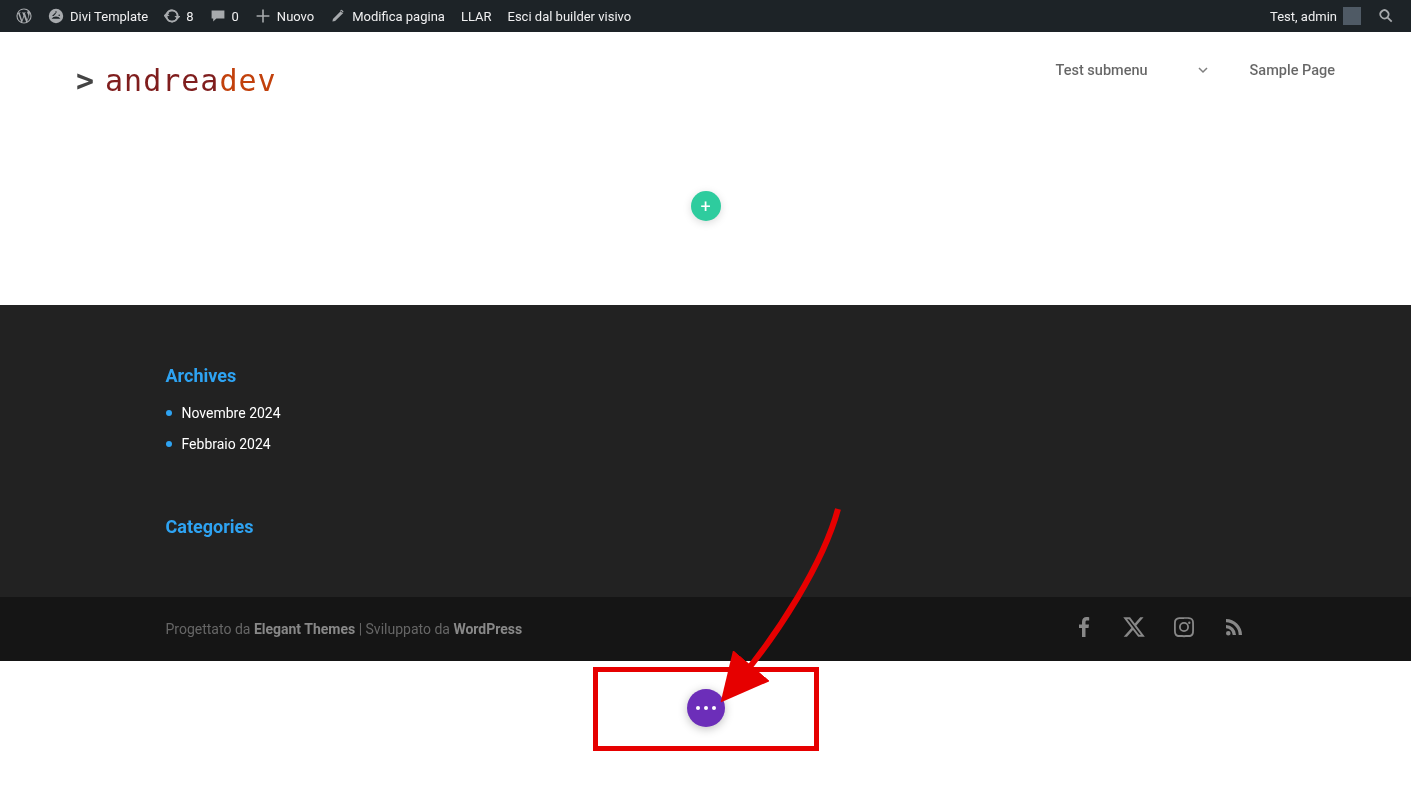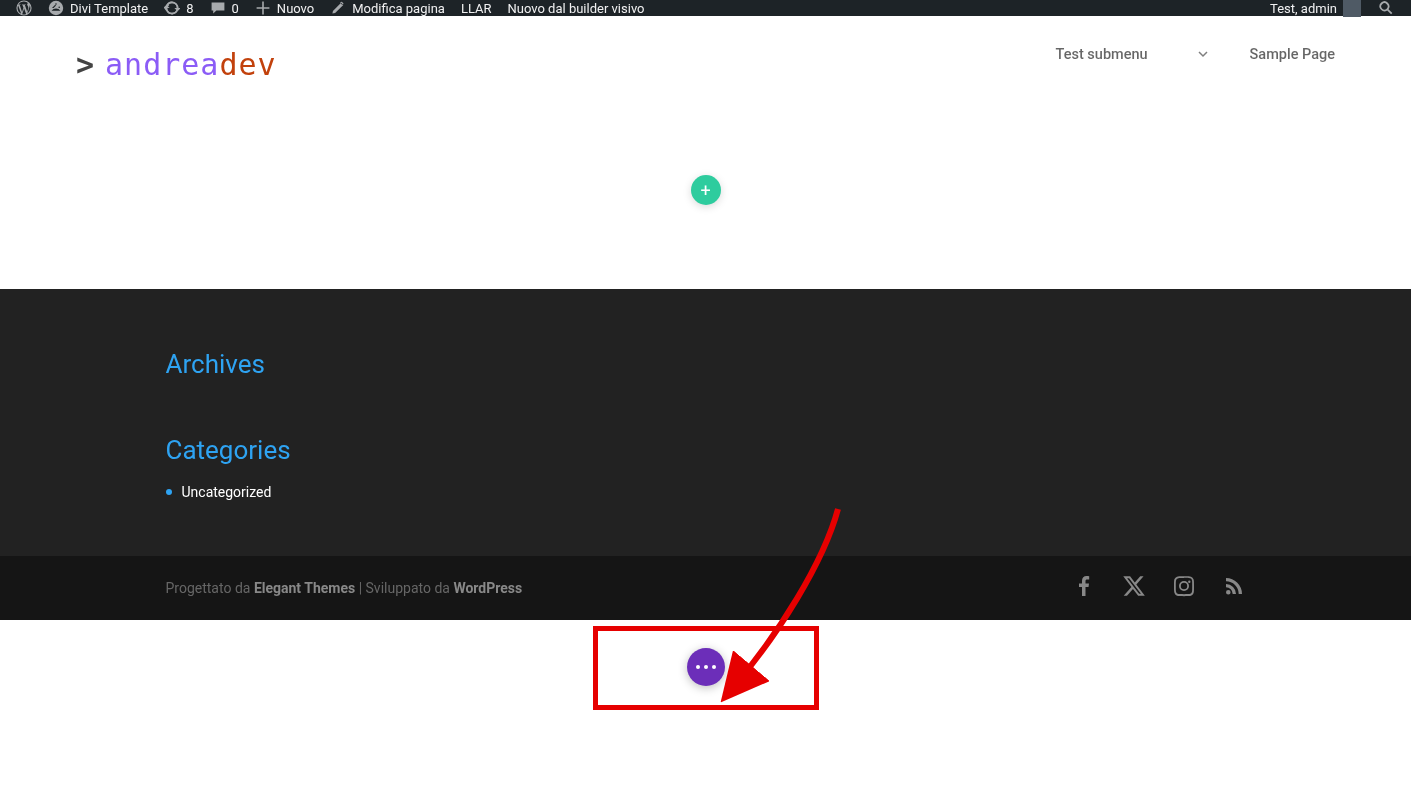--- a/index.html
+++ b/index.html
@@ -1,45 +1,45 @@
 <!DOCTYPE html>
 <html><head>
 <meta charset="utf-8">
 <style>
   * { margin: 0; padding: 0; box-sizing: border-box; }
   body { font-family: -apple-system, BlinkMacSystemFont, "Segoe UI", Roboto, "Helvetica Neue", Arial, sans-serif; width: 1411px; overflow-x: hidden; background: #fff; }
 
   
-  .wp-admin-bar { height: 16px; background: #1d2327; color: #c3c4c7; font-size: 13px; display: flex; align-items: center; justify-content: space-between; padding: 0 8px; }
+  .wp-admin-bar { height: 32px; background: #1d2327; color: #c3c4c7; font-size: 13px; display: flex; align-items: center; justify-content: space-between; padding: 0 8px; }
   .wp-admin-left, .wp-admin-right { display: flex; align-items: center; }
   .wp-item { display: flex; align-items: center; padding: 0 8px; height: 32px; cursor: pointer; color: #f0f0f1; }
   .wp-item svg { width: 16px; height: 16px; margin-right: 6px; fill: #a7aaad; }
   .wp-item.nomargin svg { margin-right: 0; }
   .avatar-box { width: 18px; height: 18px; background: #4f5a65; margin-left: 6px; }
   .search-box svg { width: 18px; height: 18px; fill: #a7aaad; }
 
   
   .site-header { display: flex; align-items: center; justify-content: space-between; padding: 0 76px; height: 76px; background: #fff; box-shadow: 0 1px 0 rgba(0,0,0,.1);}
   .logo { display: flex; align-items: baseline; font-family: "Consolas","Monaco",monospace; font-size: 30px; font-weight: 500; letter-spacing: 1px; }
   .logo-prompt { color: #444; margin-right: 10px; font-weight: 600;}
-  .logo-text1 { color: #8b5cf6; }
+  .logo-text1 { color: #7f1d1d; }
   .logo-text2 { color: #c2410c; margin-top: 20px; }
   .main-nav { display: flex; align-items: center; gap: 42px; }
   .nav-item { color: rgba(0,0,0,.6); font-size: 14.5px; font-weight: 500; cursor: pointer; display: flex; align-items: center; gap: 44px; }
   .nav-chevron { margin-left: 6px; }
   .nav-chevron svg { width: 10px; height: 10px; }
 
   
   .builder-canvas { height: 197px; background: #fff; position: relative; }
   .add-btn { position: absolute; left: 50%; transform: translateX(-50%); bottom: 84px; width: 30px; height: 30px; border-radius: 50%; background: #2ecc9e; color: #fff; font-size: 18px; display: flex; align-items: center; justify-content: center; cursor: pointer; box-shadow: 0 2px 8px rgba(0,0,0,0.15); }
 
   
   .footer-widgets { background: #222222; padding: 60px 0 48px; }
   .fw-inner { width: 1080px; margin: 0 auto; }
-  .widget-title { color: #2ea3f2; font-size: 26px; font-weight: 400; margin-bottom: 12px; }
+  .widget-title { color: #2ea3f2; font-size: 18px; font-weight: 700; margin-bottom: 12px; }
   .widget + .widget { margin-top: 56px; }
   .widget-list { list-style: none; }
   .widget-list li { display: flex; align-items: center; color: #fff; font-size: 14px; line-height: 2.2; }
   .widget-list li::before { content: ""; width: 6px; height: 6px; border-radius: 50%; background: #2ea3f2; margin-right: 10px; }
   .widget-list li a { color: #fff; text-decoration: none; }
 
   
   .footer-bottom { background: rgba(0,0,0,.32); }
   .footer-bottom-bg { background: #1f1f1f; }
   .fb-inner { width: 1080px; margin: 0 auto; display: flex; align-items: center; justify-content: space-between; padding: 18px 0; gap: 36px; }
@@ -95,21 +95,21 @@
     <div class="wp-item">
       <svg viewBox="0 0 20 20">
           <path d="m13.9 3.4 2.7 2.7L6.4 16.3l-3.4.7.7-3.4ZM17.5 4.9l-2.4-2.4a1 1 0 0 0-1.4 0l-1 1 2.7 2.7 1-1a1 1 0 0 0 .1-1.3Z"></path>
         </svg>
       <span>Modifica pagina</span>
     </div>
     <div class="wp-item">
       <span>LLAR</span>
     </div>
     <div class="wp-item">
-      <span>Nuovo dal builder visivo</span>
+      <span>Esci dal builder visivo</span>
     </div>
   </div>
   <div class="wp-admin-right">
     <div class="wp-item">
       <span>Test, admin</span>
       <span class="avatar-box"></span>
     </div>
     <div class="wp-item nomargin search-box">
       <svg viewBox="0 0 20 20">
           <path d="M12.14 4.18a5.5 5.5 0 1 0-.77 8.49l4.27 4.27 1.41-1.41-4.27-4.27a5.5 5.5 0 0 0-.64-7.08ZM10.73 10.73a3.5 3.5 0 1 1 0-4.95 3.5 3.5 0 0 1 0 4.95Z"></path>
@@ -142,28 +142,31 @@
 <div class="builder-canvas">
   <div class="add-btn">
     <span>+</span>
   </div>
 </div>
 
 <div class="footer-widgets">
   <div class="fw-inner">
     <div class="widget">
       <h3 class="widget-title">Archives</h3>
+      <ul class="widget-list">
+        <li>
+            <a>Novembre 2024</a>
+          </li>
+        <li>
+            <a>Febbraio 2024</a>
+          </li>
+      </ul>
     </div>
     <div class="widget">
       <h3 class="widget-title">Categories</h3>
-      <ul class="widget-list">
-        <li>
-            <a>Uncategorized</a>
-          </li>
-      </ul>
     </div>
   </div>
 </div>
 
 <div class="footer-bottom-bg">
  <div class="footer-bottom">
   <div class="fb-inner">
     <div class="fb-credits">
       <span>Progettato da </span><a class="strong">Elegant Themes</a><span> | Sviluppato da </span><a class="strong">WordPress</a>
     </div>

